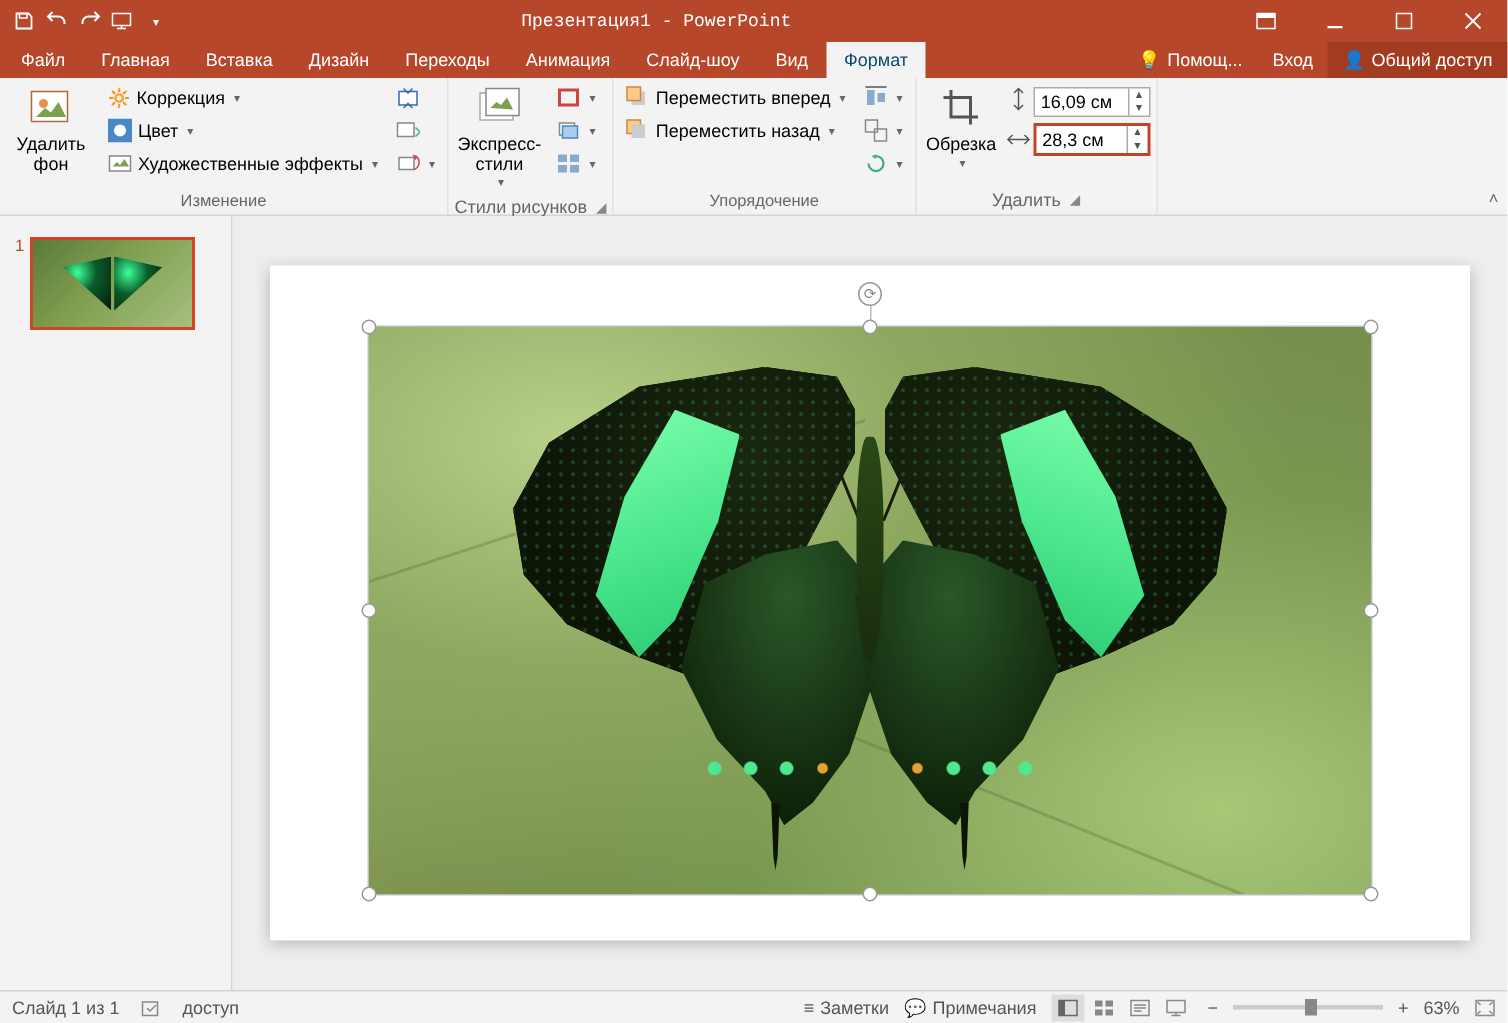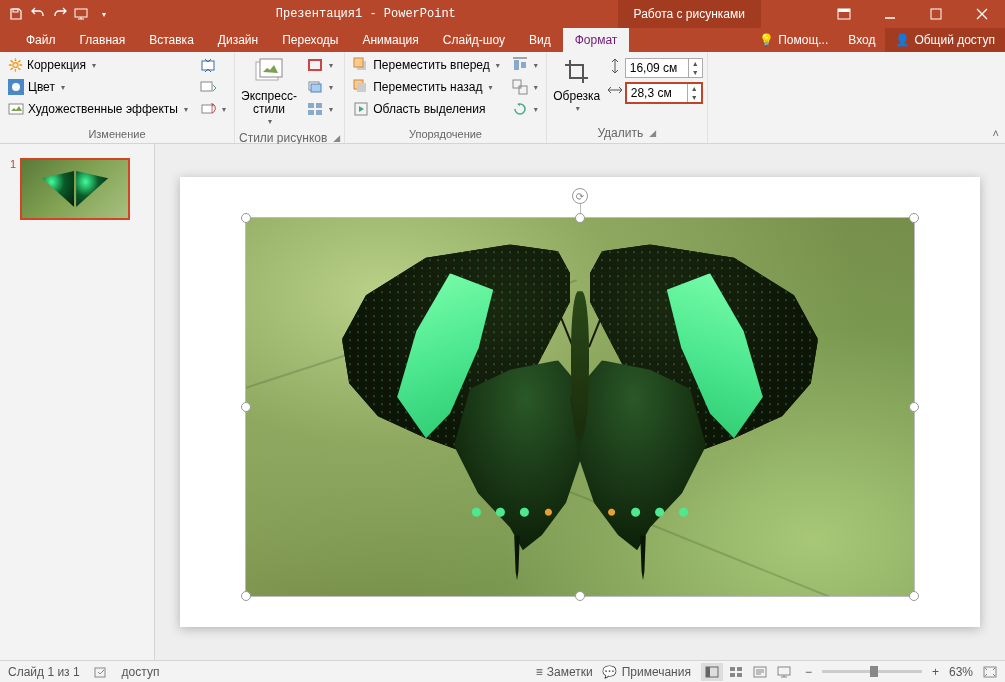--- a/index.html
+++ b/index.html
@@ -4,21 +4,21 @@
 <style>
 * { margin:0; padding:0; box-sizing:border-box; font-family:"Segoe UI",Arial,sans-serif; font-size:12px; user-select:none; }
 html,body { width:1005px; height:682px; background:#fff; overflow:hidden; }
 .titlebar { height:28px; background:#b7472a; color:#fff; display:flex; align-items:center; }
 .qat { display:flex; gap:2px; padding-left:6px; align-items:center; height:100%; }
 .qat-btn { width:20px; height:20px; display:flex; align-items:center; justify-content:center; border-radius:2px; }
 .title-center { flex:1; text-align:center; font-size:12px;font-family:Liberation Mono, monospace; }
 .tool-tab { background:#a33b20; padding:0 16px; height:100%; display:flex; align-items:center; font-size:12px; }
 .win-controls { display:flex; height:100%; }
 .win-btn { width:46px; display:flex; align-items:center; justify-content:center; }
-.ribbon-tabs { height:24px; background:#b7472a; color:#fff; display:flex; align-items:stretch; padding-left:14px; }
+.ribbon-tabs { height:24px; background:#b7472a; color:#fff; display:flex; align-items:stretch; padding-left:2px; }
 .rtab { padding:0 12px; display:flex; align-items:center; font-size:12px; position:relative; }
 .rtab.active { background:#f3f3f3; color:#b7472a; }
 .rtab.contextual { background:#a33b20; }
 .help-right { margin-left:auto; display:flex; align-items:stretch; }
 .help-btn { padding:0 10px; display:flex; align-items:center; gap:4px; }
 .help-btn.share { background:#a33b20; }
 .ribbon { height:92px; background:#f3f3f3; border-bottom:1px solid #d4d4d4; display:flex; position:relative; }
 .rgroup { border-right:1px solid #e1e1e1; display:flex; flex-direction:column; padding:2px 4px 0; }
 .rgroup-inner { flex:1; display:flex; align-items:flex-start; gap:4px; }
 .rgroup-label { text-align:center; font-size:11px; color:#666; padding:2px 0 3px; display:flex; justify-content:center; align-items:center; gap:6px; }
@@ -113,21 +113,20 @@
         <svg width="16" height="14" viewBox="0 0 16 14">
           <rect x="1" y="2" width="12" height="8" fill="none" stroke="#fff"></rect>
           <path d="M7 10v2M4 12h6" stroke="#fff"></path>
         </svg>
       </div>
     <div class="qat-btn">
         <span style="font-size:8px;color:#fff">▾</span>
       </div>
   </div>
   <div class="title-center">Презентация1 - PowerPoint</div>
-  <div class="tool-tab">Работа с рисунками</div>
   <div style="width:60px"></div>
   <div class="win-controls">
     <div class="win-btn">
         <svg width="14" height="12">
           <rect x="1" y="1" width="12" height="10" fill="none" stroke="#fff"></rect>
           <rect x="1" y="1" width="12" height="3" fill="#fff"></rect>
         </svg>
       </div>
     <div class="win-btn">
         <svg width="12" height="12">
@@ -149,38 +148,48 @@
 
 <div class="ribbon-tabs">
   <div class="rtab">Файл</div>
   <div class="rtab">Главная</div>
   <div class="rtab">Вставка</div>
   <div class="rtab">Дизайн</div>
   <div class="rtab">Переходы</div>
   <div class="rtab">Анимация</div>
   <div class="rtab">Слайд-шоу</div>
   <div class="rtab">Вид</div>
-  <div class="rtab active contextual" style="background:#f3f3f3;color:#701a75">Формат</div>
+  <div class="rtab active contextual" style="background:#f3f3f3;color:#0c4a6e">Формат</div>
   <div class="help-right">
     <div class="help-btn">
         <span>💡</span>
         <span>Помощ...</span>
       </div>
     <div class="help-btn">Вход</div>
     <div class="help-btn share">
         <span>👤</span>
         <span>Общий доступ</span>
       </div>
   </div>
 </div>
 
 <div class="ribbon">
 
   <div class="rgroup">
     <div class="rgroup-inner">
+      <div class="vbtn">
+        <div class="icon32">
+            <svg width="32" height="32">
+              <rect x="3" y="5" width="24" height="20" fill="#fff" stroke="#b06a3a"></rect>
+              <circle cx="11" cy="13" r="3" fill="#e89050"></circle>
+              <path d="M6 22l6-6 4 3 5-7 5 10" fill="#7aa050"></path>
+            </svg>
+          </div>
+        <span>Удалить фон</span>
+      </div>
       <div class="col">
         <div class="hbtn">
             <span>🔆</span>
             <span>Коррекция</span>
             <span class="dd">▾</span>
           </div>
         <div class="hbtn">
             <span>
               <svg width="16" height="16">
                 <rect width="16" height="16" fill="#4a88c8"></rect>
@@ -299,29 +308,20 @@
         <div class="hbtn">
             <span>
               <svg width="16" height="16">
                 <rect x="1" y="1" width="9" height="9" fill="#fc8" stroke="#c84"></rect>
                 <rect x="4" y="4" width="9" height="9" fill="#ccc"></rect>
               </svg>
             </span>
             <span>Переместить назад</span>
             <span class="dd">▾</span>
           </div>
-        <div class="hbtn">
-            <span>
-              <svg width="16" height="16">
-                <rect x="2" y="2" width="12" height="12" fill="none" stroke="#888"></rect>
-                <path d="M6 5l5 3-5 3z" fill="#4a8"></path>
-              </svg>
-            </span>
-            <span>Область выделения</span>
-          </div>
       </div>
       <div class="col">
         <div class="hbtn">
             <span>
               <svg width="16" height="16">
                 <rect x="2" y="3" width="5" height="10" fill="#8ac"></rect>
                 <rect x="9" y="5" width="5" height="6" fill="#8ac"></rect>
                 <path d="M1 1h14" stroke="#555"></path>
               </svg>
             </span>
@@ -369,21 +369,21 @@
               </svg>
             </span>
           <div class="spin-box">
             <span class="spin-val">16,09 см</span>
             <div class="spin-arrows">
                 <span>▲</span>
                 <span>▼</span>
               </div>
           </div>
         </div>
-        <div style="display:flex;align-items:flex-start;gap:2px">
+        <div style="display:flex;align-items:center;gap:2px">
           <span>
               <svg width="16" height="16">
                 <path d="M1 8h14M4 5L1 8l3 3M12 5l3 3-3 3" stroke="#555" fill="none"></path>
               </svg>
             </span>
           <div class="spin-box highlight">
             <span class="spin-val">28,3 см</span>
             <div class="spin-arrows">
                 <span>▲</span>
                 <span>▼</span>

